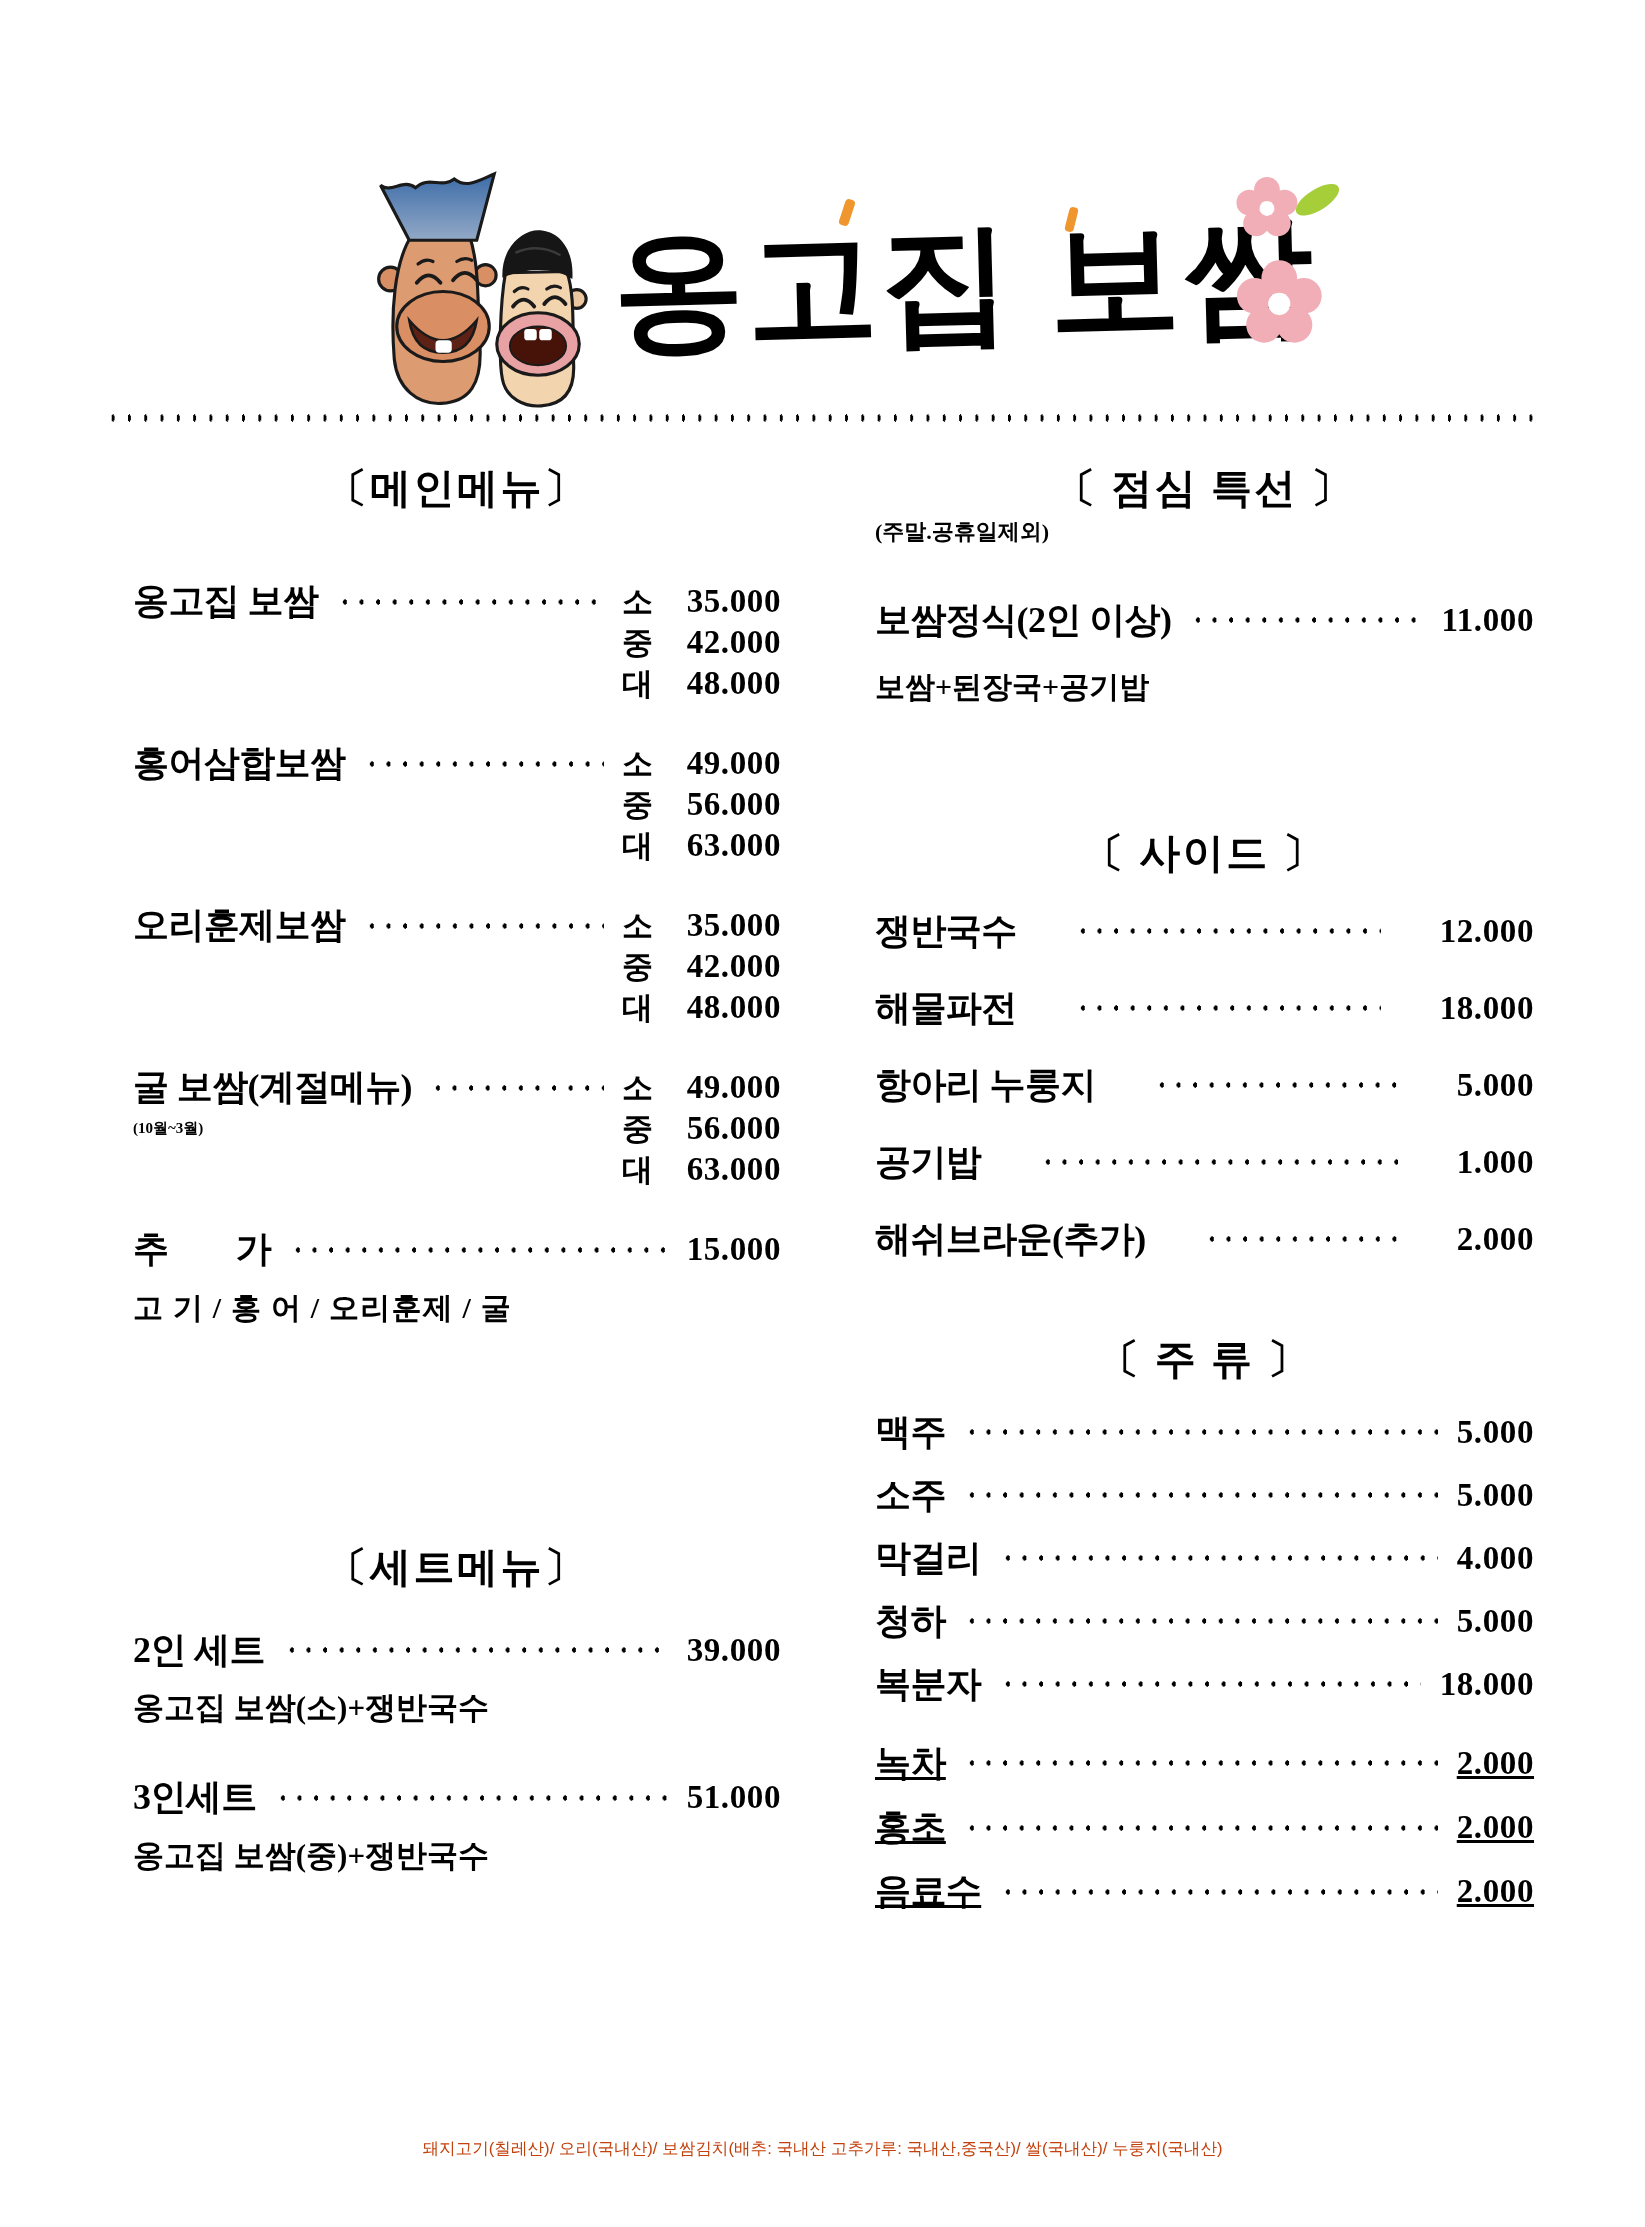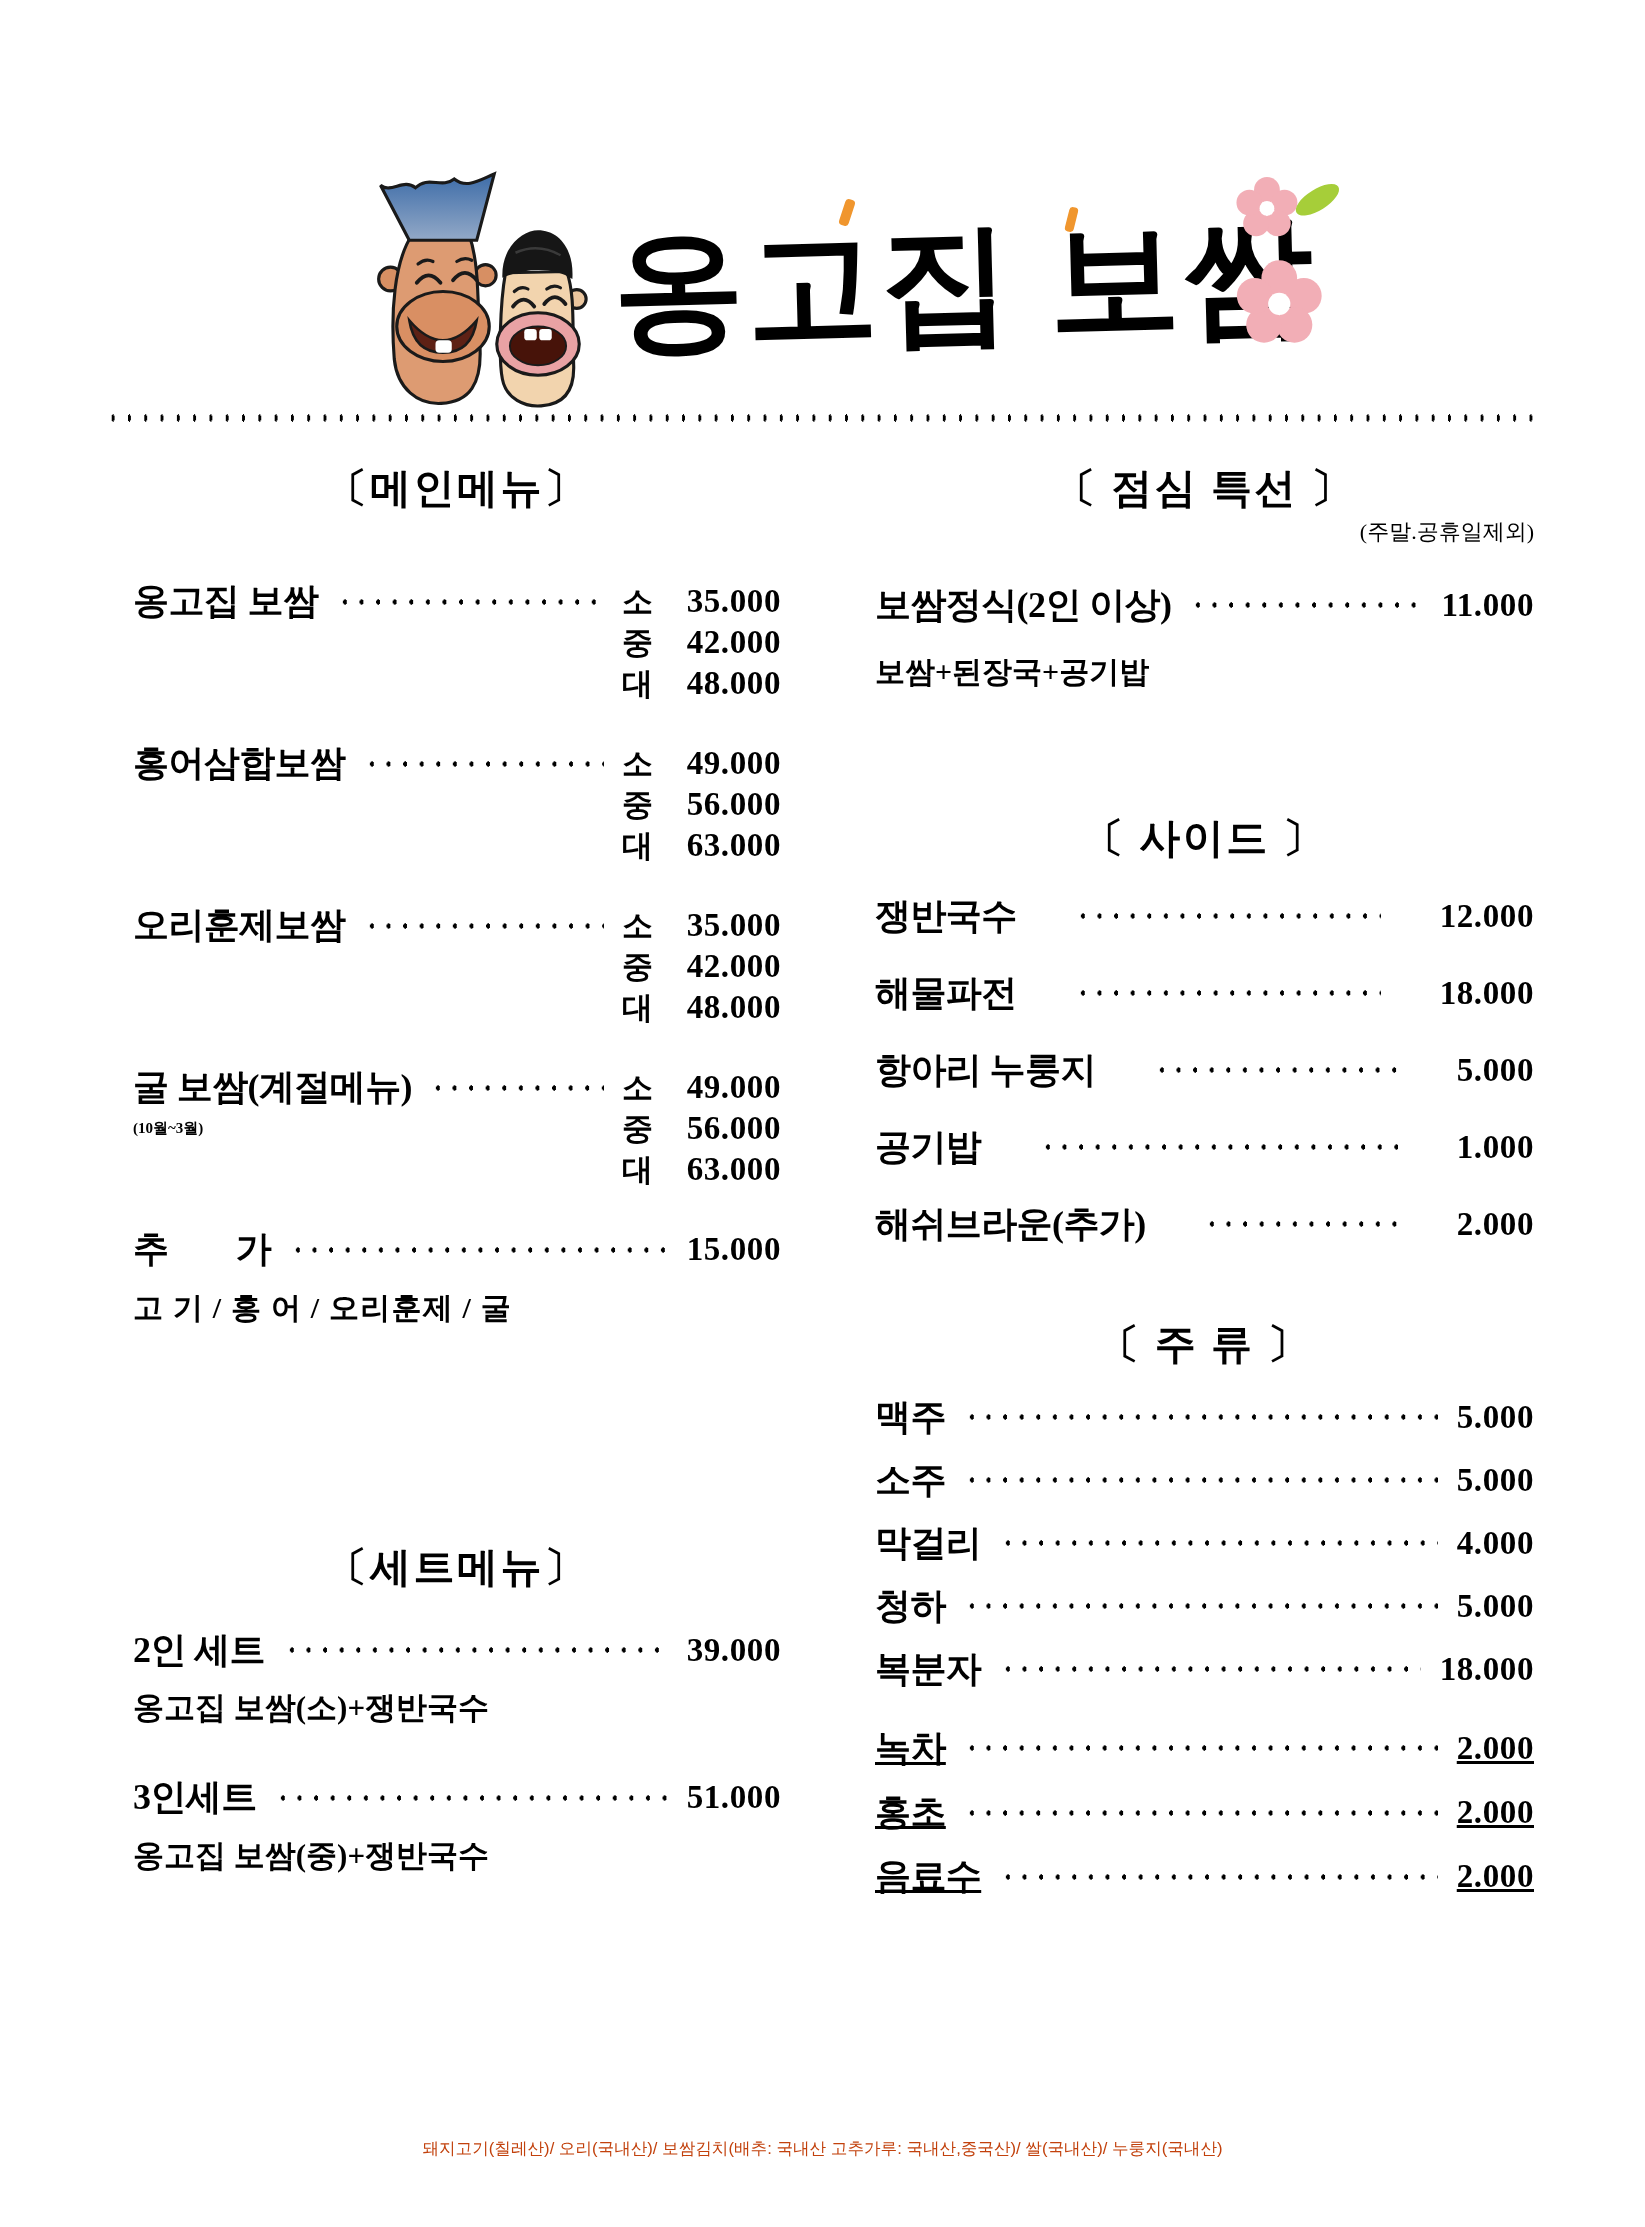--- a/index.html
+++ b/index.html
@@ -28,22 +28,22 @@
   
   .col-left{position:absolute;left:133px;top:463px;width:648px;}
   .col-right{position:absolute;left:875px;top:463px;width:659px;}
   .sec-header{text-align:center;font-size:41px;font-weight:bold;
               letter-spacing:2.5px;line-height:51px;}
   .main-header{margin-bottom:67px;}
   .set-header{margin-top:216px;margin-bottom:37px;text-align:center;}
   .lunch-header{margin-bottom:3.7px;}
   .side-header{margin-top:123px;margin-bottom:32px;}
   .drink-header{margin-top:74px;margin-bottom:27px;}
-  .sub-note{text-align:right;font-size:22px;font-weight:normal;
-            line-height:28px;margin-bottom:39px;}
+  .sub-note{text-align:left;font-size:22px;font-weight:bold;
+            line-height:28px;margin-bottom:54px;}
   
   .leader{
     flex:1 1 auto;height:10px;margin:0 18.5px;align-self:center;
     background-image:radial-gradient(ellipse 3px 4px at 8px 5px,#000 62%,transparent 70%);
     background-size:16.6px 10px;background-repeat:repeat-x;background-position:left center;
   }
   
   .main-item{display:flex;align-items:flex-start;margin-bottom:39px;}
   .mi-left{flex:1 1 auto;min-width:0;}
   .mi-row1{display:flex;align-items:center;height:41px;}

